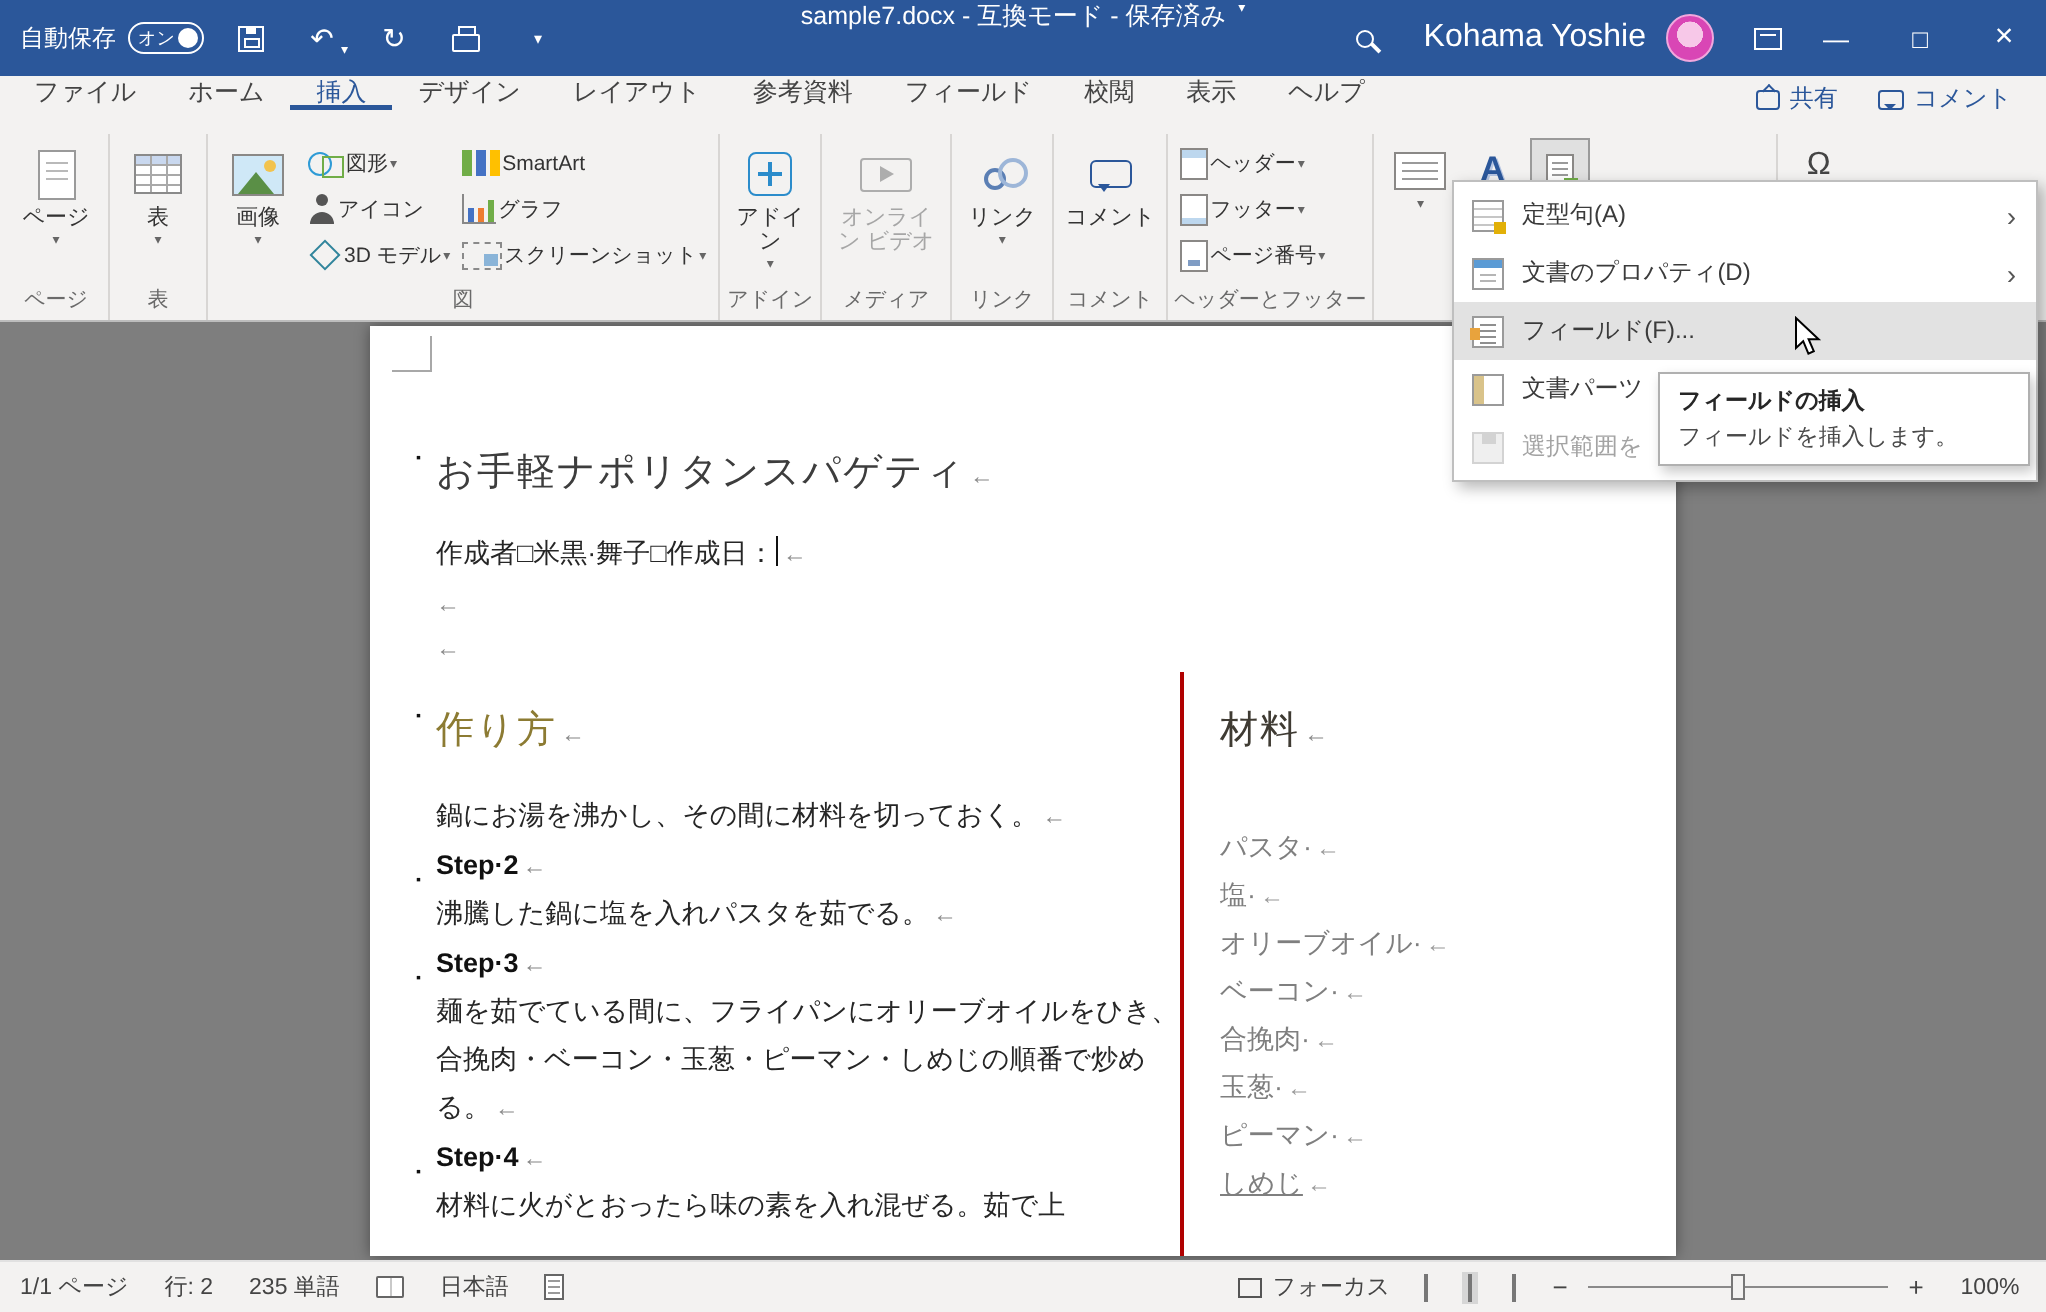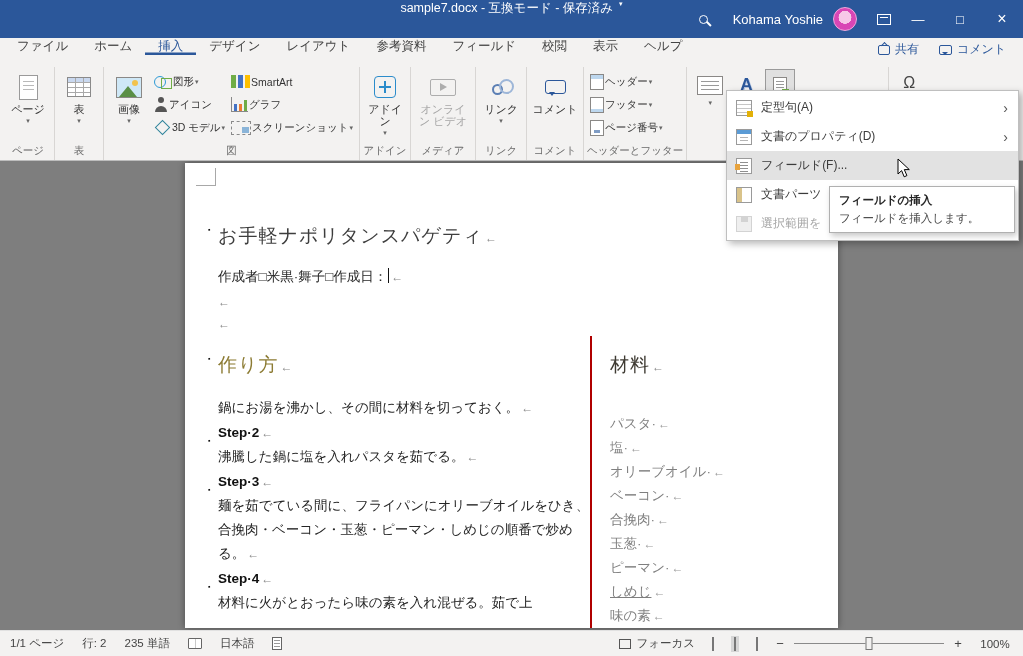--- a/index.html
+++ b/index.html
@@ -20,21 +20,21 @@
   .ic-save:before{content:"";position:absolute;top:-1px;left:3px;width:5px;height:4px;background:#fff}
   .ic-save:after{content:"";position:absolute;bottom:1px;left:2px;width:6px;height:3px;border:1px solid #fff}
   .ic-print{width:14px;height:9px;border:1.5px solid #fff;border-radius:1px;position:relative;margin-top:4px}
   .ic-print:before{content:"";position:absolute;top:-5px;left:2px;width:7px;height:4px;border:1.2px solid #fff;border-bottom:none}
   .chev-only{font-size:8px}
   .tb-center{position:absolute;left:0;right:0;top:0;height:38px;display:flex;align-items:flex-start;justify-content:center;gap:6px;font-size:12.5px;pointer-events:none}
   .tb-center .dd{font-size:7px}
   .tb-right{margin-left:auto;display:flex;align-items:center;height:38px}
   .ic-search{width:9px;height:9px;border:1.5px solid #fff;border-radius:50%;position:relative}
   .ic-search:after{content:"";position:absolute;width:6px;height:1.5px;background:#fff;transform:rotate(45deg);right:-5px;bottom:-2px}
-  .user{font-size:13px;margin:0 10px 0 16px}
+  .user{font-size:16px;margin:0 10px 0 16px}
   .avatar{width:24px;height:24px;border-radius:50%;background:radial-gradient(circle at 50% 42%,#f7c8e8 0 38%,#d946b5 39%);border:1px solid #f1a7dd;margin-right:14px}
   .ic-ribbonopt{width:14px;height:11px;border:1.3px solid #fff;position:relative}
   .ic-ribbonopt:before{content:"";position:absolute;top:2px;left:2px;right:2px;height:1.5px;background:#fff}
   .winbtn{width:42px;height:38px;display:flex;align-items:center;justify-content:center;font-size:13px}
   .winbtn.close{font-size:16px}
 
   
   .tabsrow{position:absolute;top:38px;left:0;right:0;height:28px;background:#f3f2f1;display:flex;align-items:flex-start;padding-left:4px;font-size:12.5px;color:#444;z-index:9}
   .tab{padding:0 13px;display:flex;align-items:center}
   .tab.active{color:var(--accent);box-shadow:inset 0 -2.5px 0 var(--accent)}
@@ -168,20 +168,45 @@
   .zsym{font-size:13px;color:#444;width:10px;text-align:center}
   .track{width:150px;height:1px;background:#8a8a8a;position:relative}
   .track .tick{position:absolute;left:50%;top:-3px;width:1px;height:7px;background:#8a8a8a}
   .track .thumb{position:absolute;left:50%;top:-6px;width:7px;height:13px;background:#f3f2f1;border:1px solid #777;transform:translateX(-50%)}
   .zpct{width:36px;text-align:center}
 </style>
 </head>
 <body>
 
 <div class="titlebar">
+  <div class="tb-left">
+    <div class="autosave">
+      <span>自動保存</span>
+      <span class="toggle">
+        <span class="t-on">オン</span>
+        <span class="knob"></span>
+      </span>
+    </div>
+    <div class="tbtn">
+        <span class="ic-save"></span>
+      </div>
+    <div class="tbtn">
+        <span>↶</span>
+        <span class="mini-chev">▾</span>
+      </div>
+    <div class="tbtn">
+        <span>↻</span>
+      </div>
+    <div class="tbtn">
+        <span class="ic-print"></span>
+      </div>
+    <div class="tbtn chev-only">
+        <span>▾</span>
+      </div>
+  </div>
   <div class="tb-center">
     <span>sample7.docx - 互換モード - 保存済み</span>
     <span class="dd">▾</span>
   </div>
   <div class="tb-right">
     <div class="tbtn">
         <span class="ic-search"></span>
       </div>
     <span class="user">Kohama Yoshie</span>
     <span class="avatar"></span>
@@ -441,21 +466,20 @@
 
     <div class="ing-list">
       <div class="ing"><span>パスタ·</span><span class="mark">←</span></div>
       <div class="ing"><span>塩·</span><span class="mark">←</span></div>
       <div class="ing"><span>オリーブオイル·</span><span class="mark">←</span></div>
       <div class="ing"><span>ベーコン·</span><span class="mark">←</span></div>
       <div class="ing"><span>合挽肉·</span><span class="mark">←</span></div>
       <div class="ing"><span>玉葱·</span><span class="mark">←</span></div>
       <div class="ing"><span>ピーマン·</span><span class="mark">←</span></div>
       <div class="ing"><span class="u">しめじ</span><span class="mark">←</span></div>
-      <div class="ing"><span>味の素</span><span class="mark">←</span></div>
     </div>
   </div>
 </div>
 
 <div class="menu">
   <div class="menu-item">
     <span class="mi mi-autotext"></span>
     <span>定型句(A)</span>
     <span class="arrow">›</span>
   </div>

